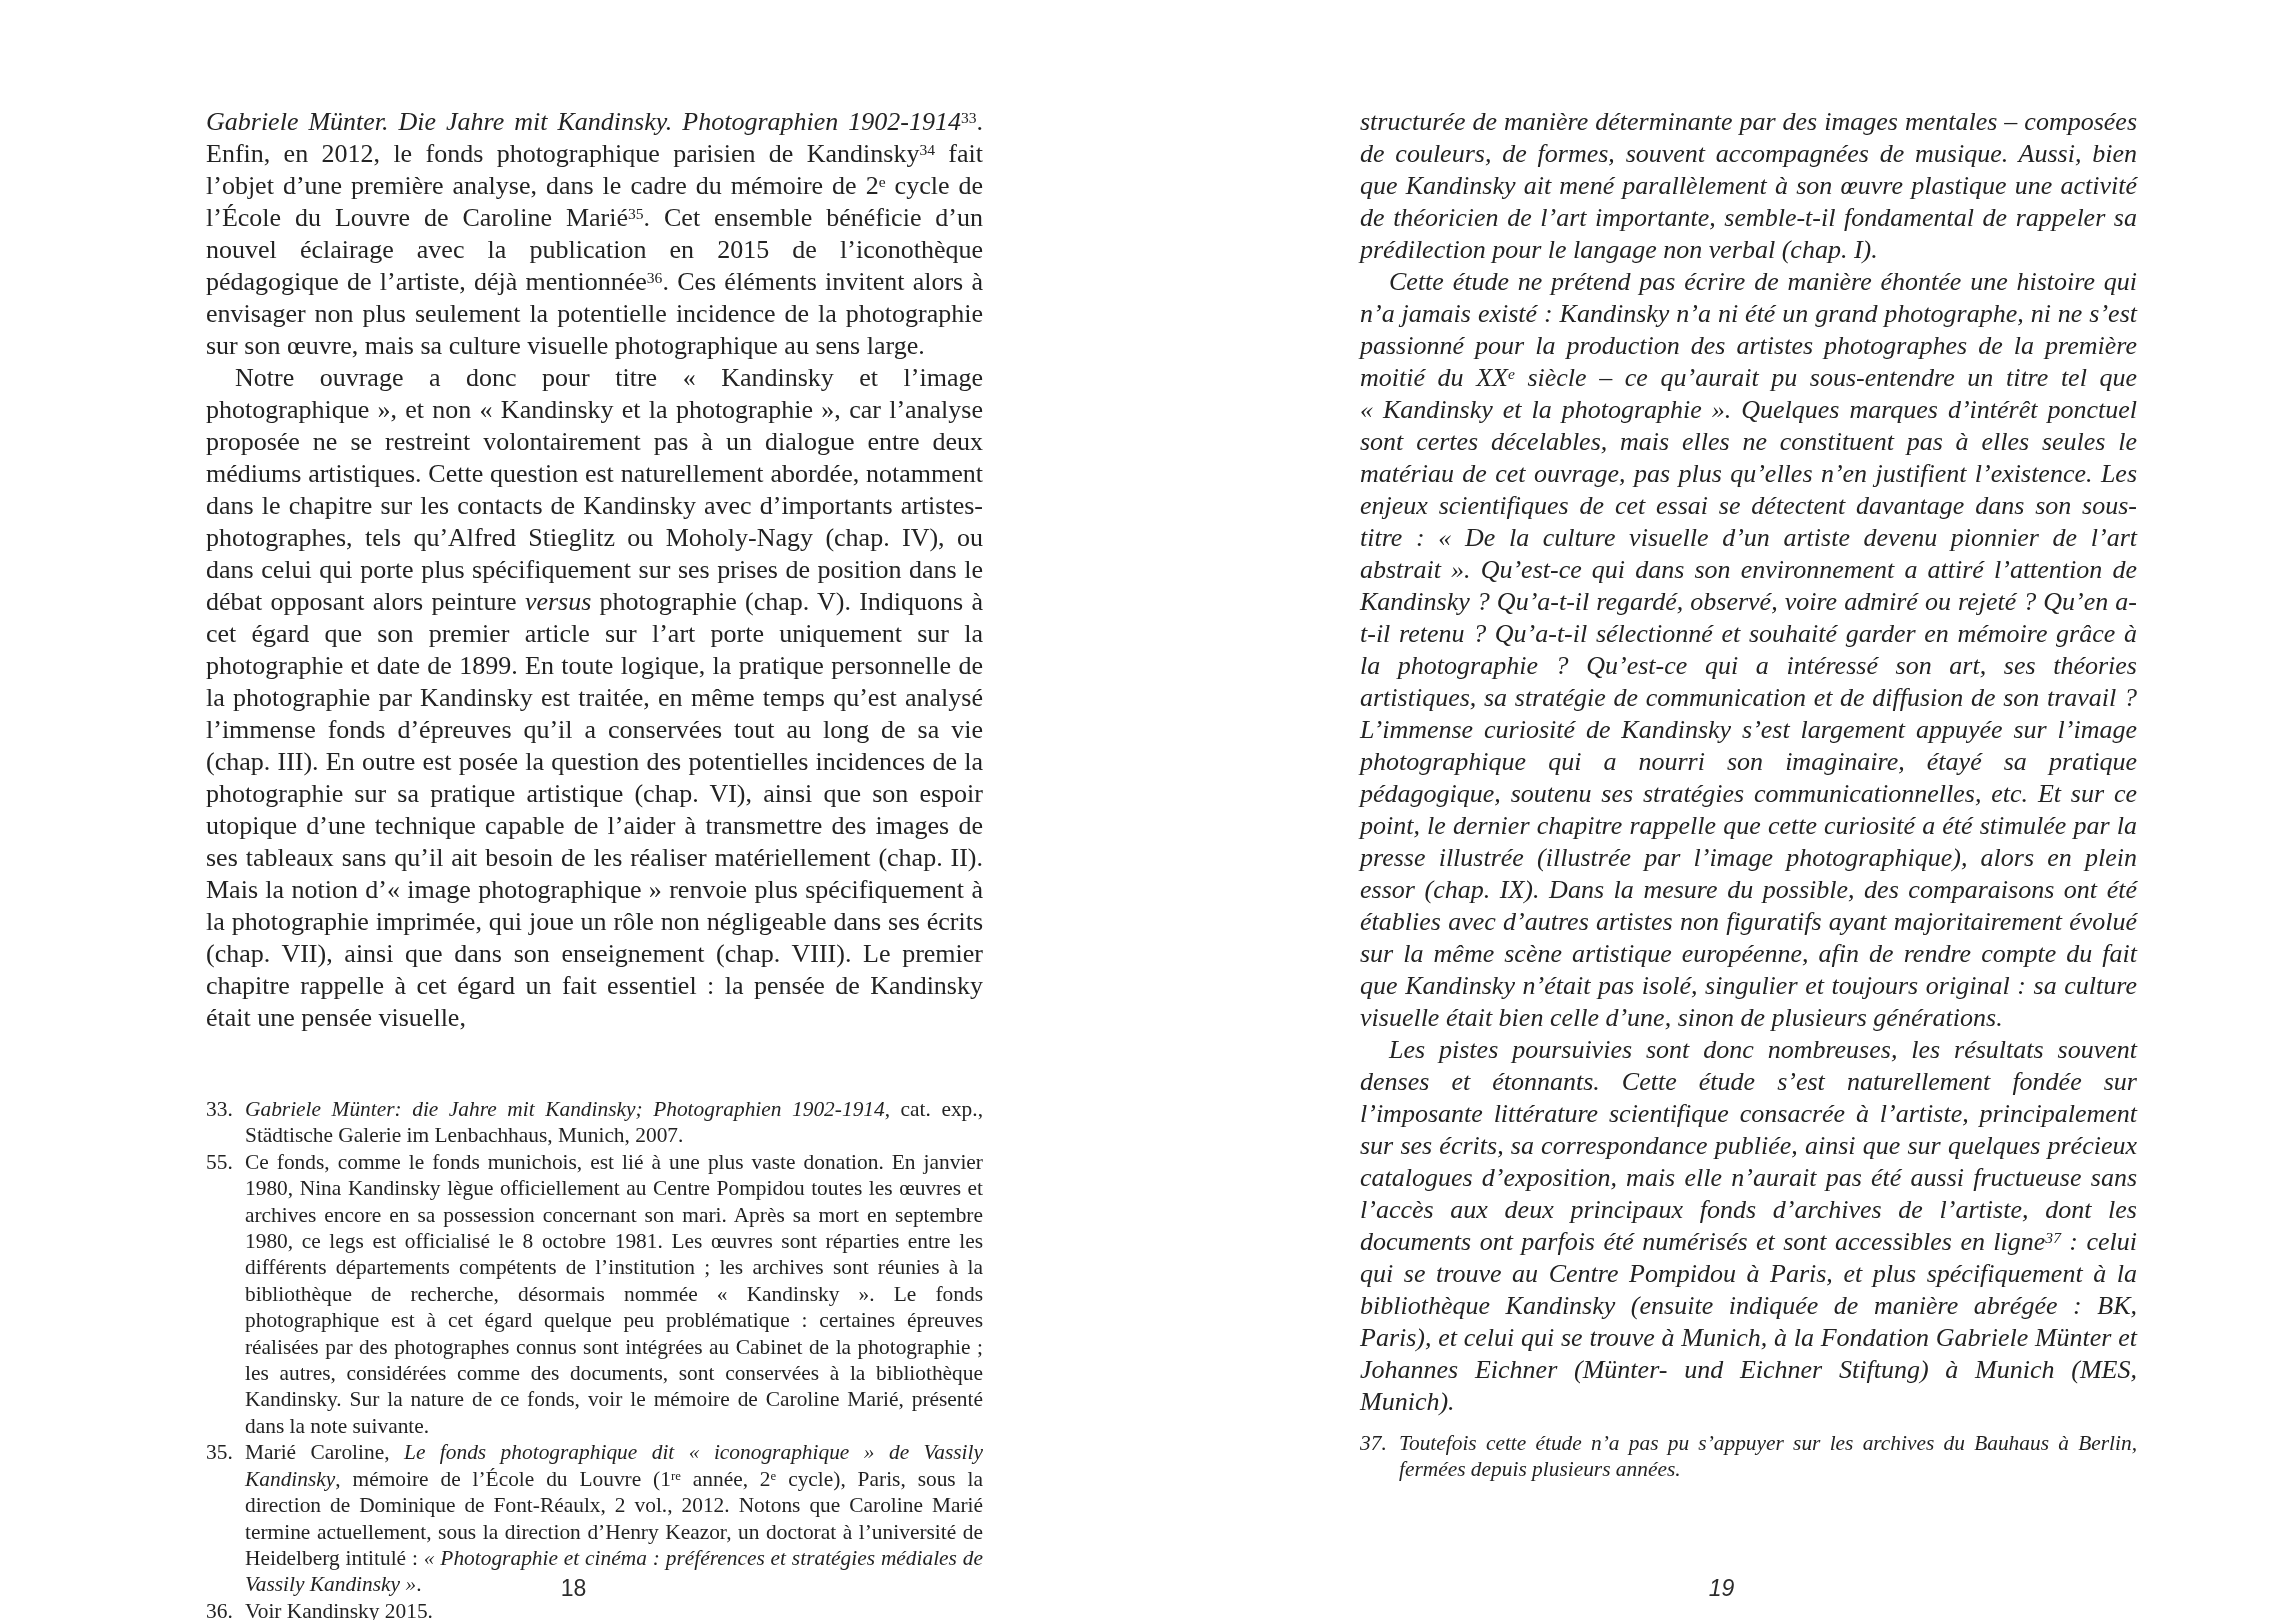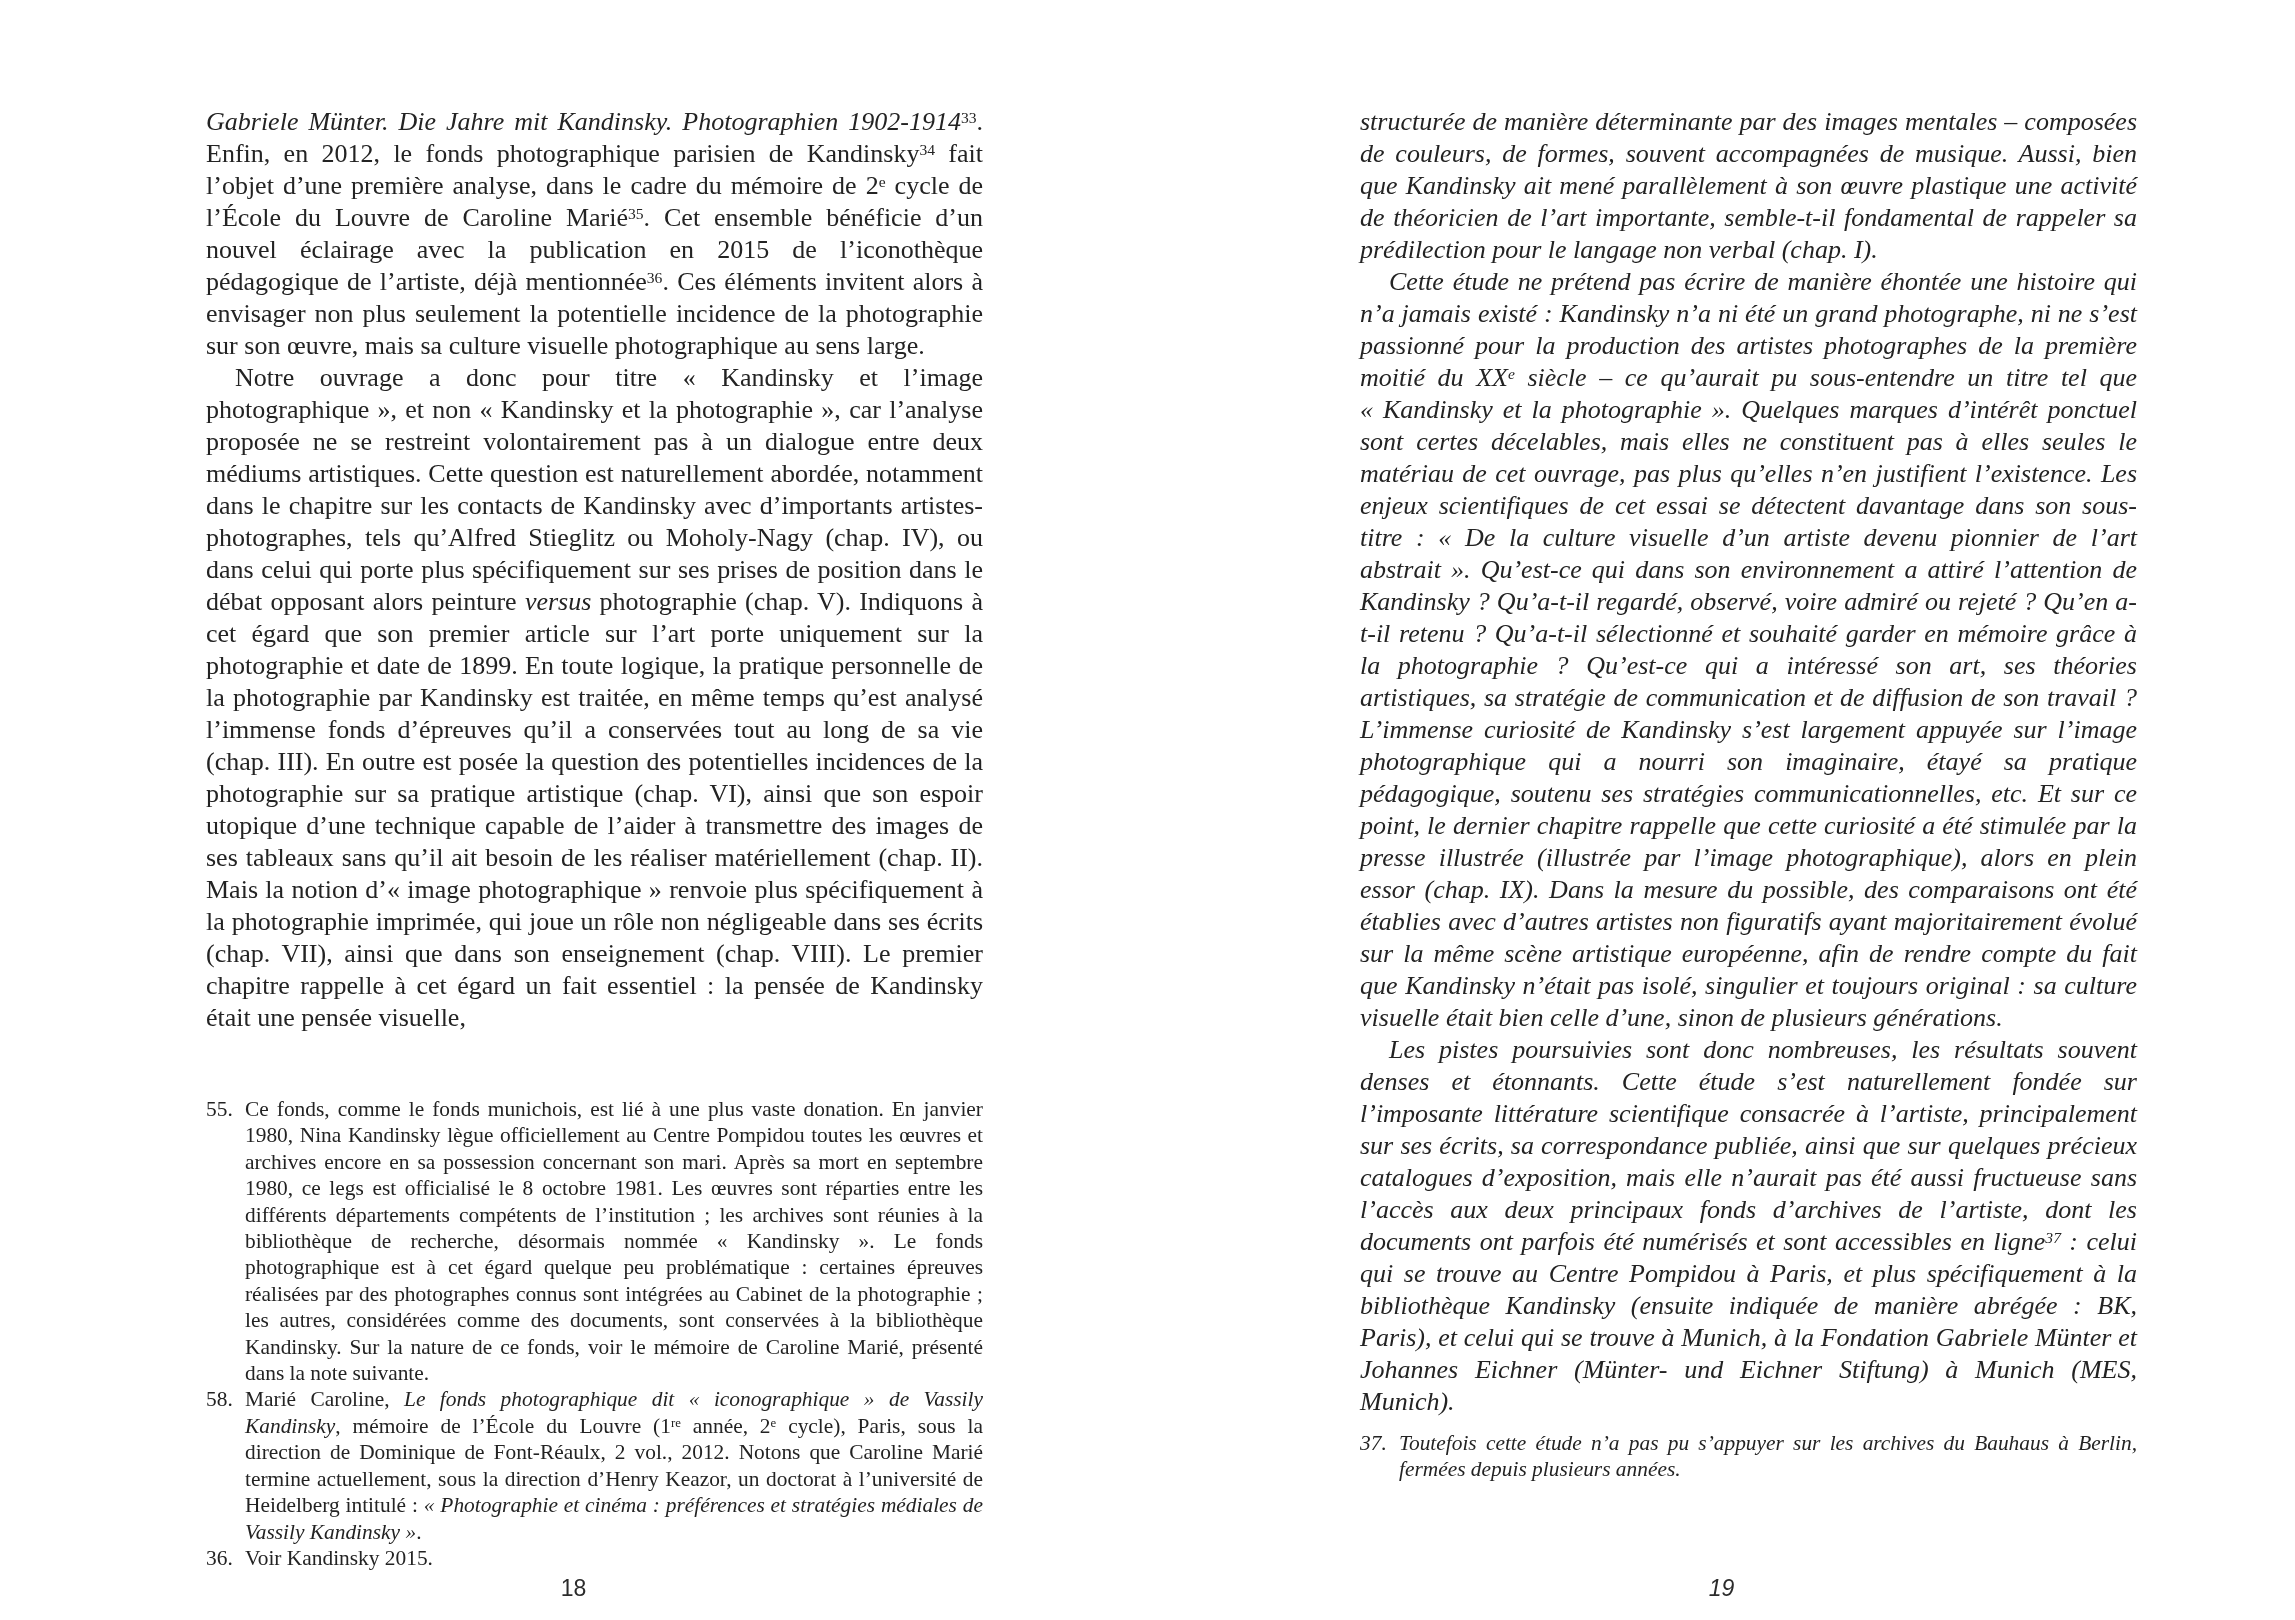--- a/index.html
+++ b/index.html
@@ -68,25 +68,29 @@
 <body>
 
 <section class="page left">
   <div class="main-text">
     <p class="para"><i>Gabriele Münter. Die Jahre mit Kandinsky. Photographien 1902-1914</i><sup>33</sup>. Enfin, en 2012, le fonds photographique parisien de Kandinsky<sup>34</sup> fait l’objet d’une première analyse, dans le cadre du mémoire de 2<sup>e</sup> cycle de l’École du Louvre de Caroline Marié<sup>35</sup>. Cet ensemble bénéficie d’un nouvel éclairage avec la publication en 2015 de l’iconothèque pédagogique de l’artiste, déjà mentionnée<sup>36</sup>. Ces éléments invitent alors à envisager non plus seulement la potentielle incidence de la photographie sur son œuvre, mais sa culture visuelle photographique au sens large.</p>
     <p class="para indent">Notre ouvrage a donc pour titre «&nbsp;Kandinsky et l’image photographique&nbsp;», et non «&nbsp;Kandinsky et la photographie&nbsp;», car l’analyse proposée ne se restreint volontairement pas à un dialogue entre deux médiums artistiques. Cette question est naturellement abordée, notamment dans le chapitre sur les contacts de Kandinsky avec d’importants artistes-photographes, tels qu’Alfred Stieglitz ou Moholy-Nagy (chap. IV), ou dans celui qui porte plus spécifiquement sur ses prises de position dans le débat opposant alors peinture <i>versus</i> photographie (chap. V). Indiquons à cet égard que son premier article sur l’art porte uniquement sur la photographie et date de 1899. En toute logique, la pratique personnelle de la photographie par Kandinsky est traitée, en même temps qu’est analysé l’immense fonds d’épreuves qu’il a conservées tout au long de sa vie (chap. III). En outre est posée la question des potentielles incidences de la photographie sur sa pratique artistique (chap. VI), ainsi que son espoir utopique d’une technique capable de l’aider à transmettre des images de ses tableaux sans qu’il ait besoin de les réaliser matériellement (chap. II). Mais la notion d’«&nbsp;image photographique&nbsp;» renvoie plus spécifiquement à la photographie imprimée, qui joue un rôle non négligeable dans ses écrits (chap. VII), ainsi que dans son enseignement (chap. VIII). Le premier chapitre rappelle à cet égard un fait essentiel&nbsp;: la pensée de Kandinsky était une pensée visuelle,</p>
   </div>
 
   <div class="footnotes">
     <div class="footnote">
+      <span class="fn-num">33.</span>
+      <span class="fn-text"><i>Gabriele Münter: die Jahre mit Kandinsky; Photographien 1902-1914</i>, cat. exp., Städtische Galerie im Lenbachhaus, Munich, 2007.</span>
+    </div>
+    <div class="footnote">
       <span class="fn-num">55.</span>
       <span class="fn-text">Ce fonds, comme le fonds munichois, est lié à une plus vaste donation. En janvier 1980, Nina Kandinsky lègue officiellement au Centre Pompidou toutes les œuvres et archives encore en sa possession concernant son mari. Après sa mort en septembre 1980, ce legs est officialisé le 8 octobre 1981. Les œuvres sont réparties entre les différents départements compétents de l’institution&nbsp;; les archives sont réunies à la bibliothèque de recherche, désormais nommée «&nbsp;Kandinsky&nbsp;». Le fonds photographique est à cet égard quelque peu problématique&nbsp;: certaines épreuves réalisées par des photographes connus sont intégrées au Cabinet de la photographie&nbsp;; les autres, considérées comme des documents, sont conservées à la bibliothèque Kandinsky. Sur la nature de ce fonds, voir le mémoire de Caroline Marié, présenté dans la note suivante.</span>
     </div>
     <div class="footnote">
-      <span class="fn-num">58.</span>
+      <span class="fn-num">35.</span>
       <span class="fn-text">Marié Caroline, <i>Le fonds photographique dit «&nbsp;iconographique&nbsp;» de Vassily Kandinsky</i>, mémoire de l’École du Louvre (1<sup>re</sup> année, 2<sup>e</sup> cycle), Paris, sous la direction de Dominique de Font-Réaulx, 2 vol., 2012. Notons que Caroline Marié termine actuellement, sous la direction d’Henry Keazor, un doctorat à l’université de Heidelberg intitulé&nbsp;: <i>«&nbsp;Photographie et cinéma&nbsp;: préférences et stratégies médiales de Vassily Kandinsky&nbsp;»</i>.</span>
     </div>
     <div class="footnote">
       <span class="fn-num">36.</span>
       <span class="fn-text">Voir Kandinsky 2015.</span>
     </div>
   </div>
 
   <div class="folio">18</div>
 </section>

